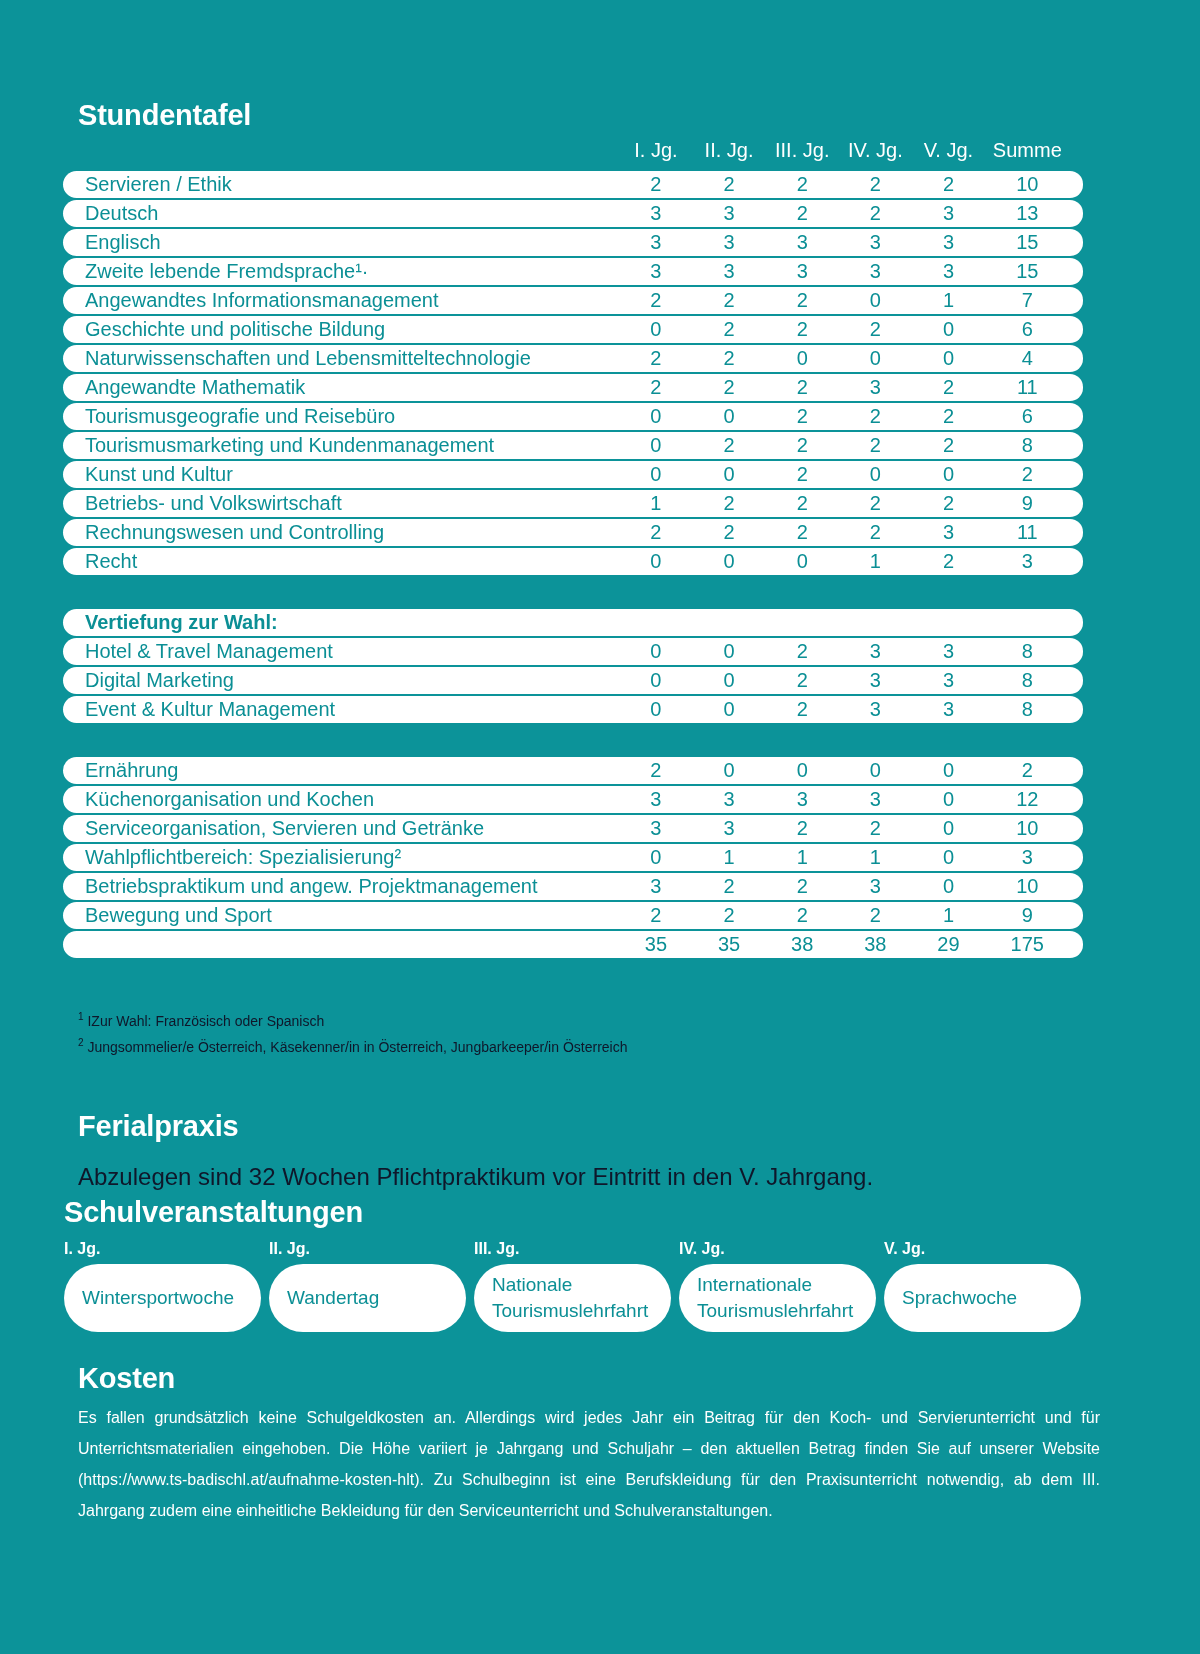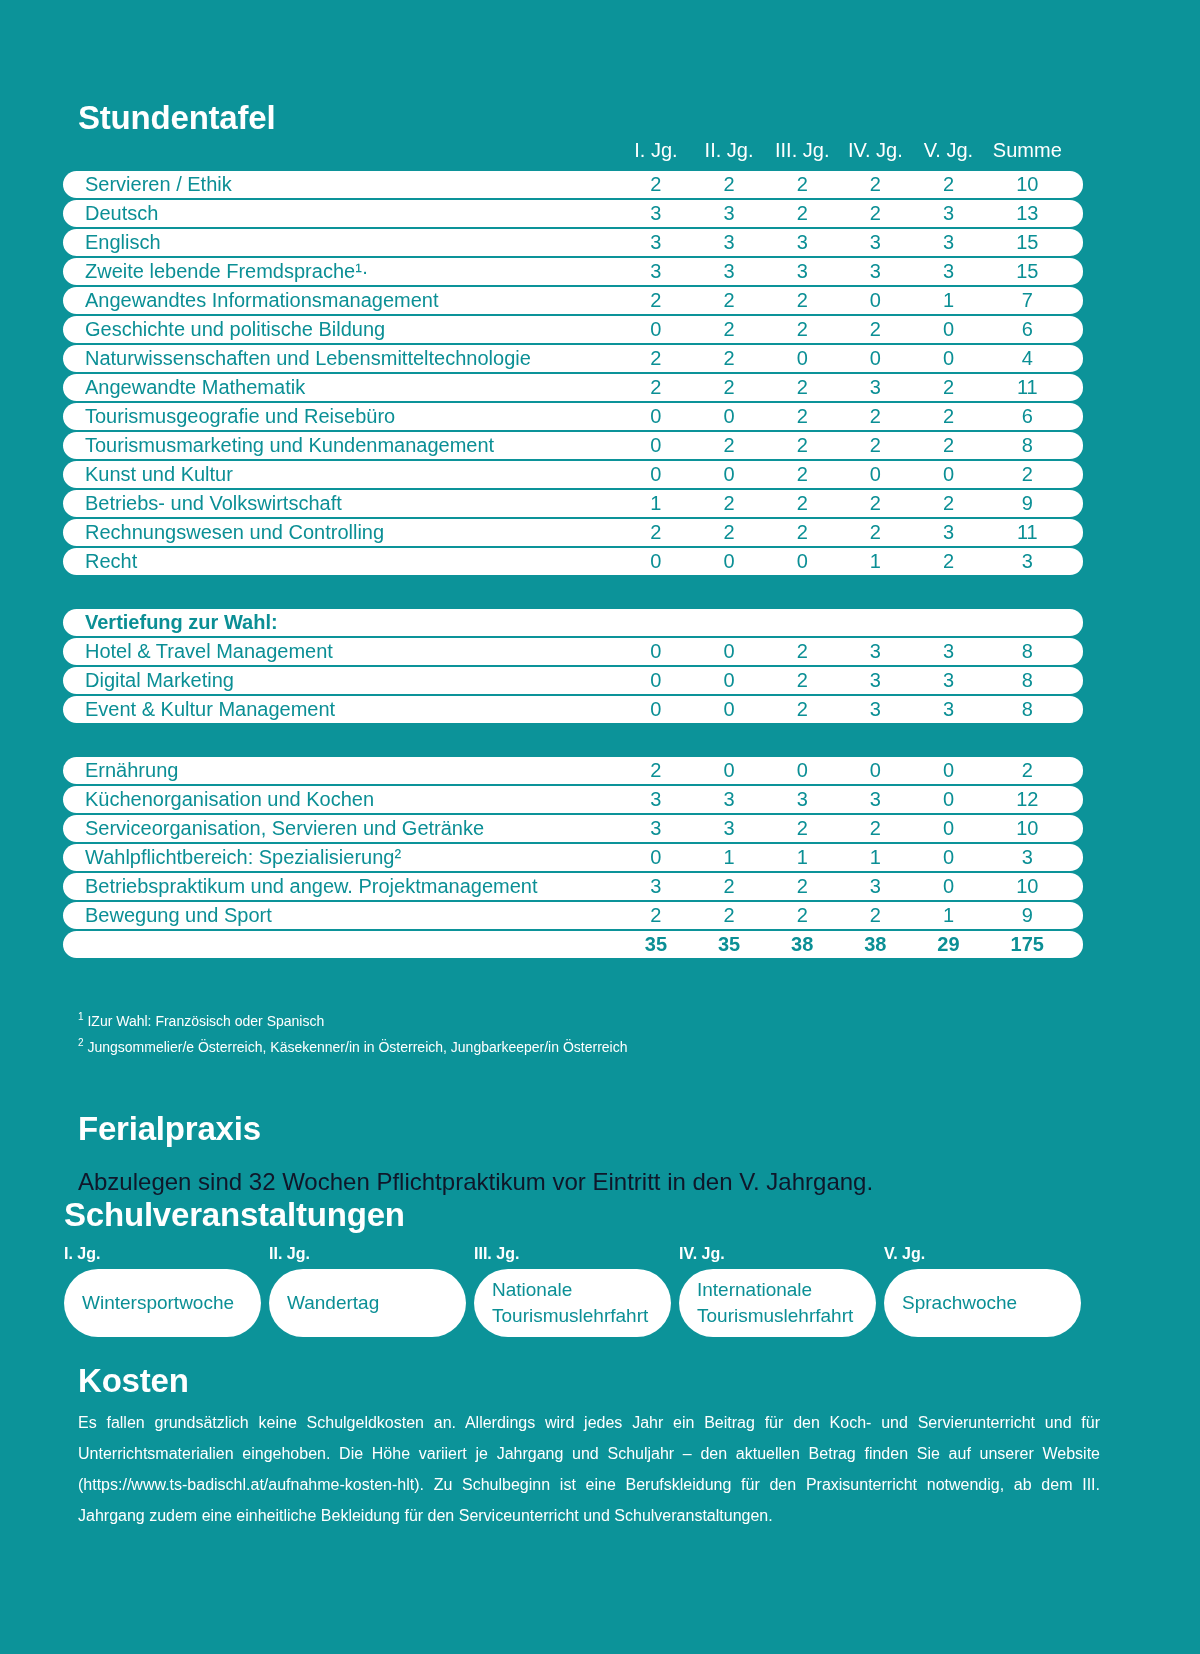--- a/index.html
+++ b/index.html
@@ -19,21 +19,21 @@
   .page {
     position: relative;
     width: 1200px;
     height: 1654px;
     box-sizing: border-box;
     padding: 0 78px;
   }
 
   
   h1.section-title {
-    font-size: 33px;
+    font-size: 29px;
     font-weight: bold;
     letter-spacing: -0.2px;
     margin: 0;
     color: #ffffff;
   }
   .title-stundentafel {
     position: absolute;
     left: 78px;
     top: 99px;
   }
@@ -80,37 +80,37 @@
     border-top-left-radius: 14px;
     border-bottom-left-radius: 14px;
   }
   tbody tr.datarow > td.num { text-align: center; }
   tbody tr.datarow > td.sum { text-align: center; }
   tbody tr.datarow > td.tail {
     border-top-right-radius: 14px;
     border-bottom-right-radius: 14px;
   }
   tbody tr.datarow.bold > td { font-weight: bold; }
-  tbody tr.datarow.totals > td { font-weight: bold; text-align: center; }
+  tbody tr.datarow.totals > td { font-weight: normal; text-align: center; }
 
   tr.spacer > td {
     height: 30px;
     background: transparent;
     padding: 0;
     border: none;
   }
 
   
   .footnotes {
     position: absolute;
     left: 78px;
     top: 1006px;
     font-size: 14px;
     line-height: 21px;
-    color: #ffffff;
+    color: #0f172a;
   }
   .footnotes sup { font-size: 10px; }
 
   
   .block-ferialpraxis {
     position: absolute;
     left: 78px;
     top: 1110px;
     width: 1030px;
   }

